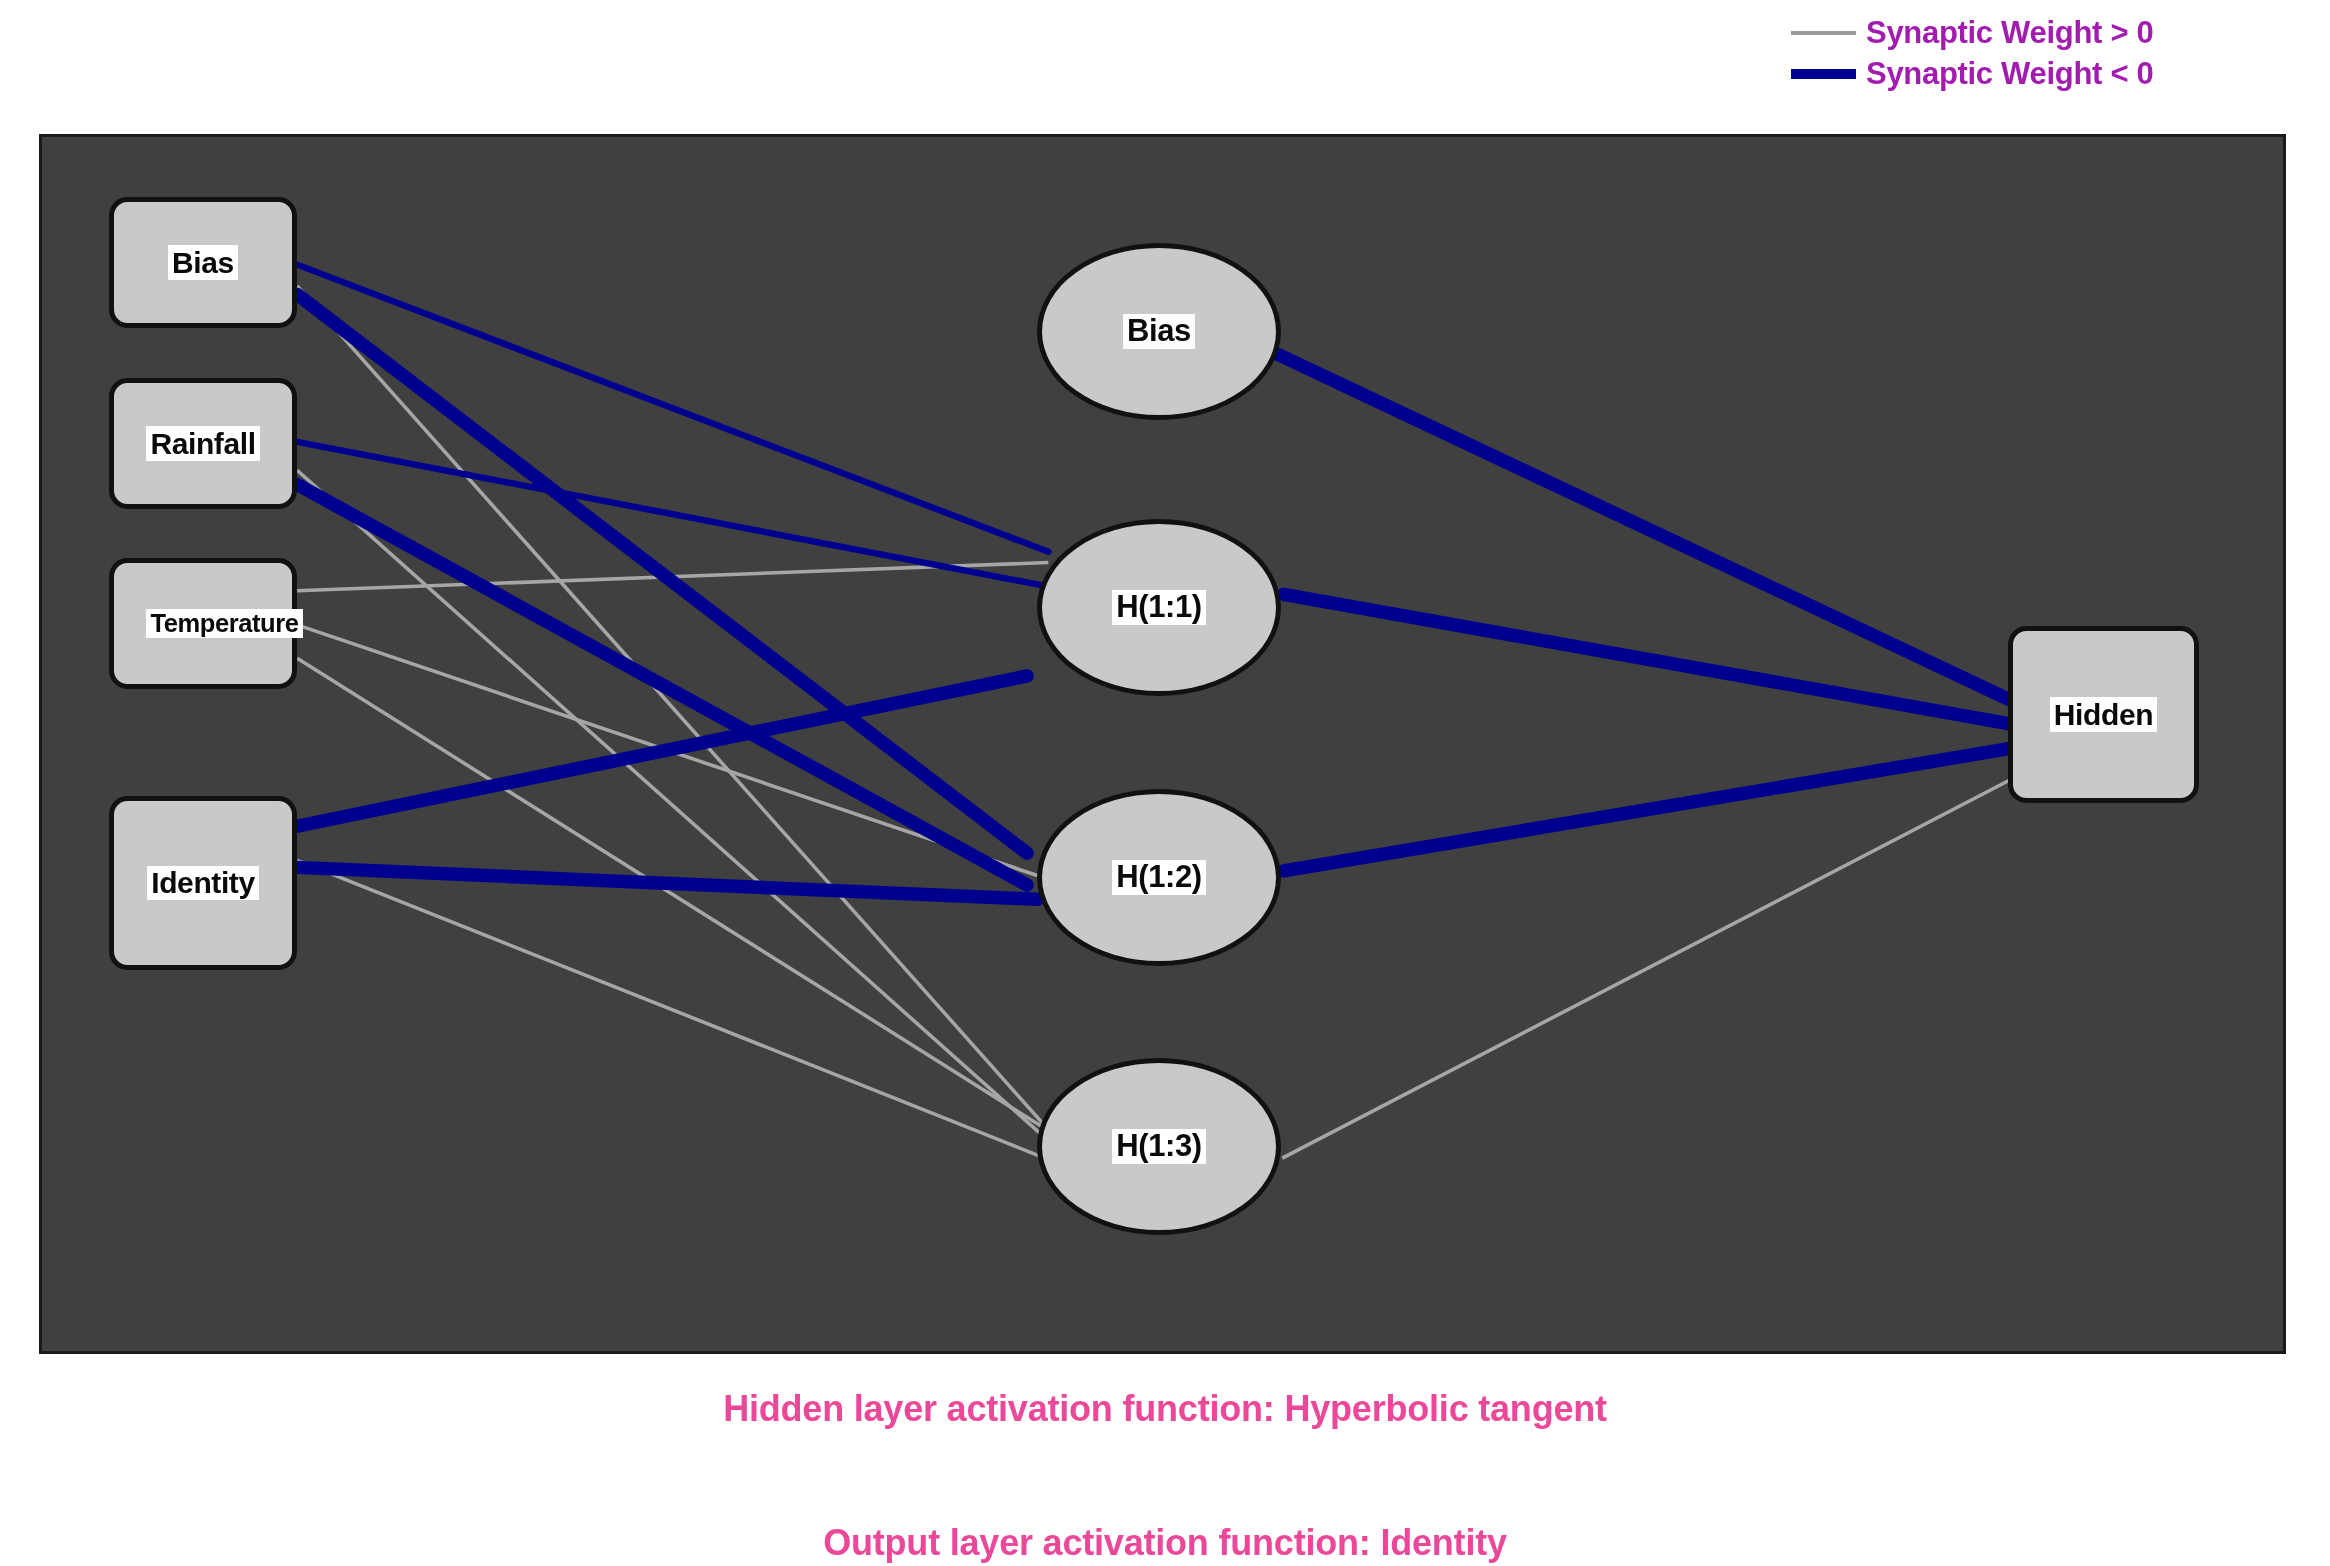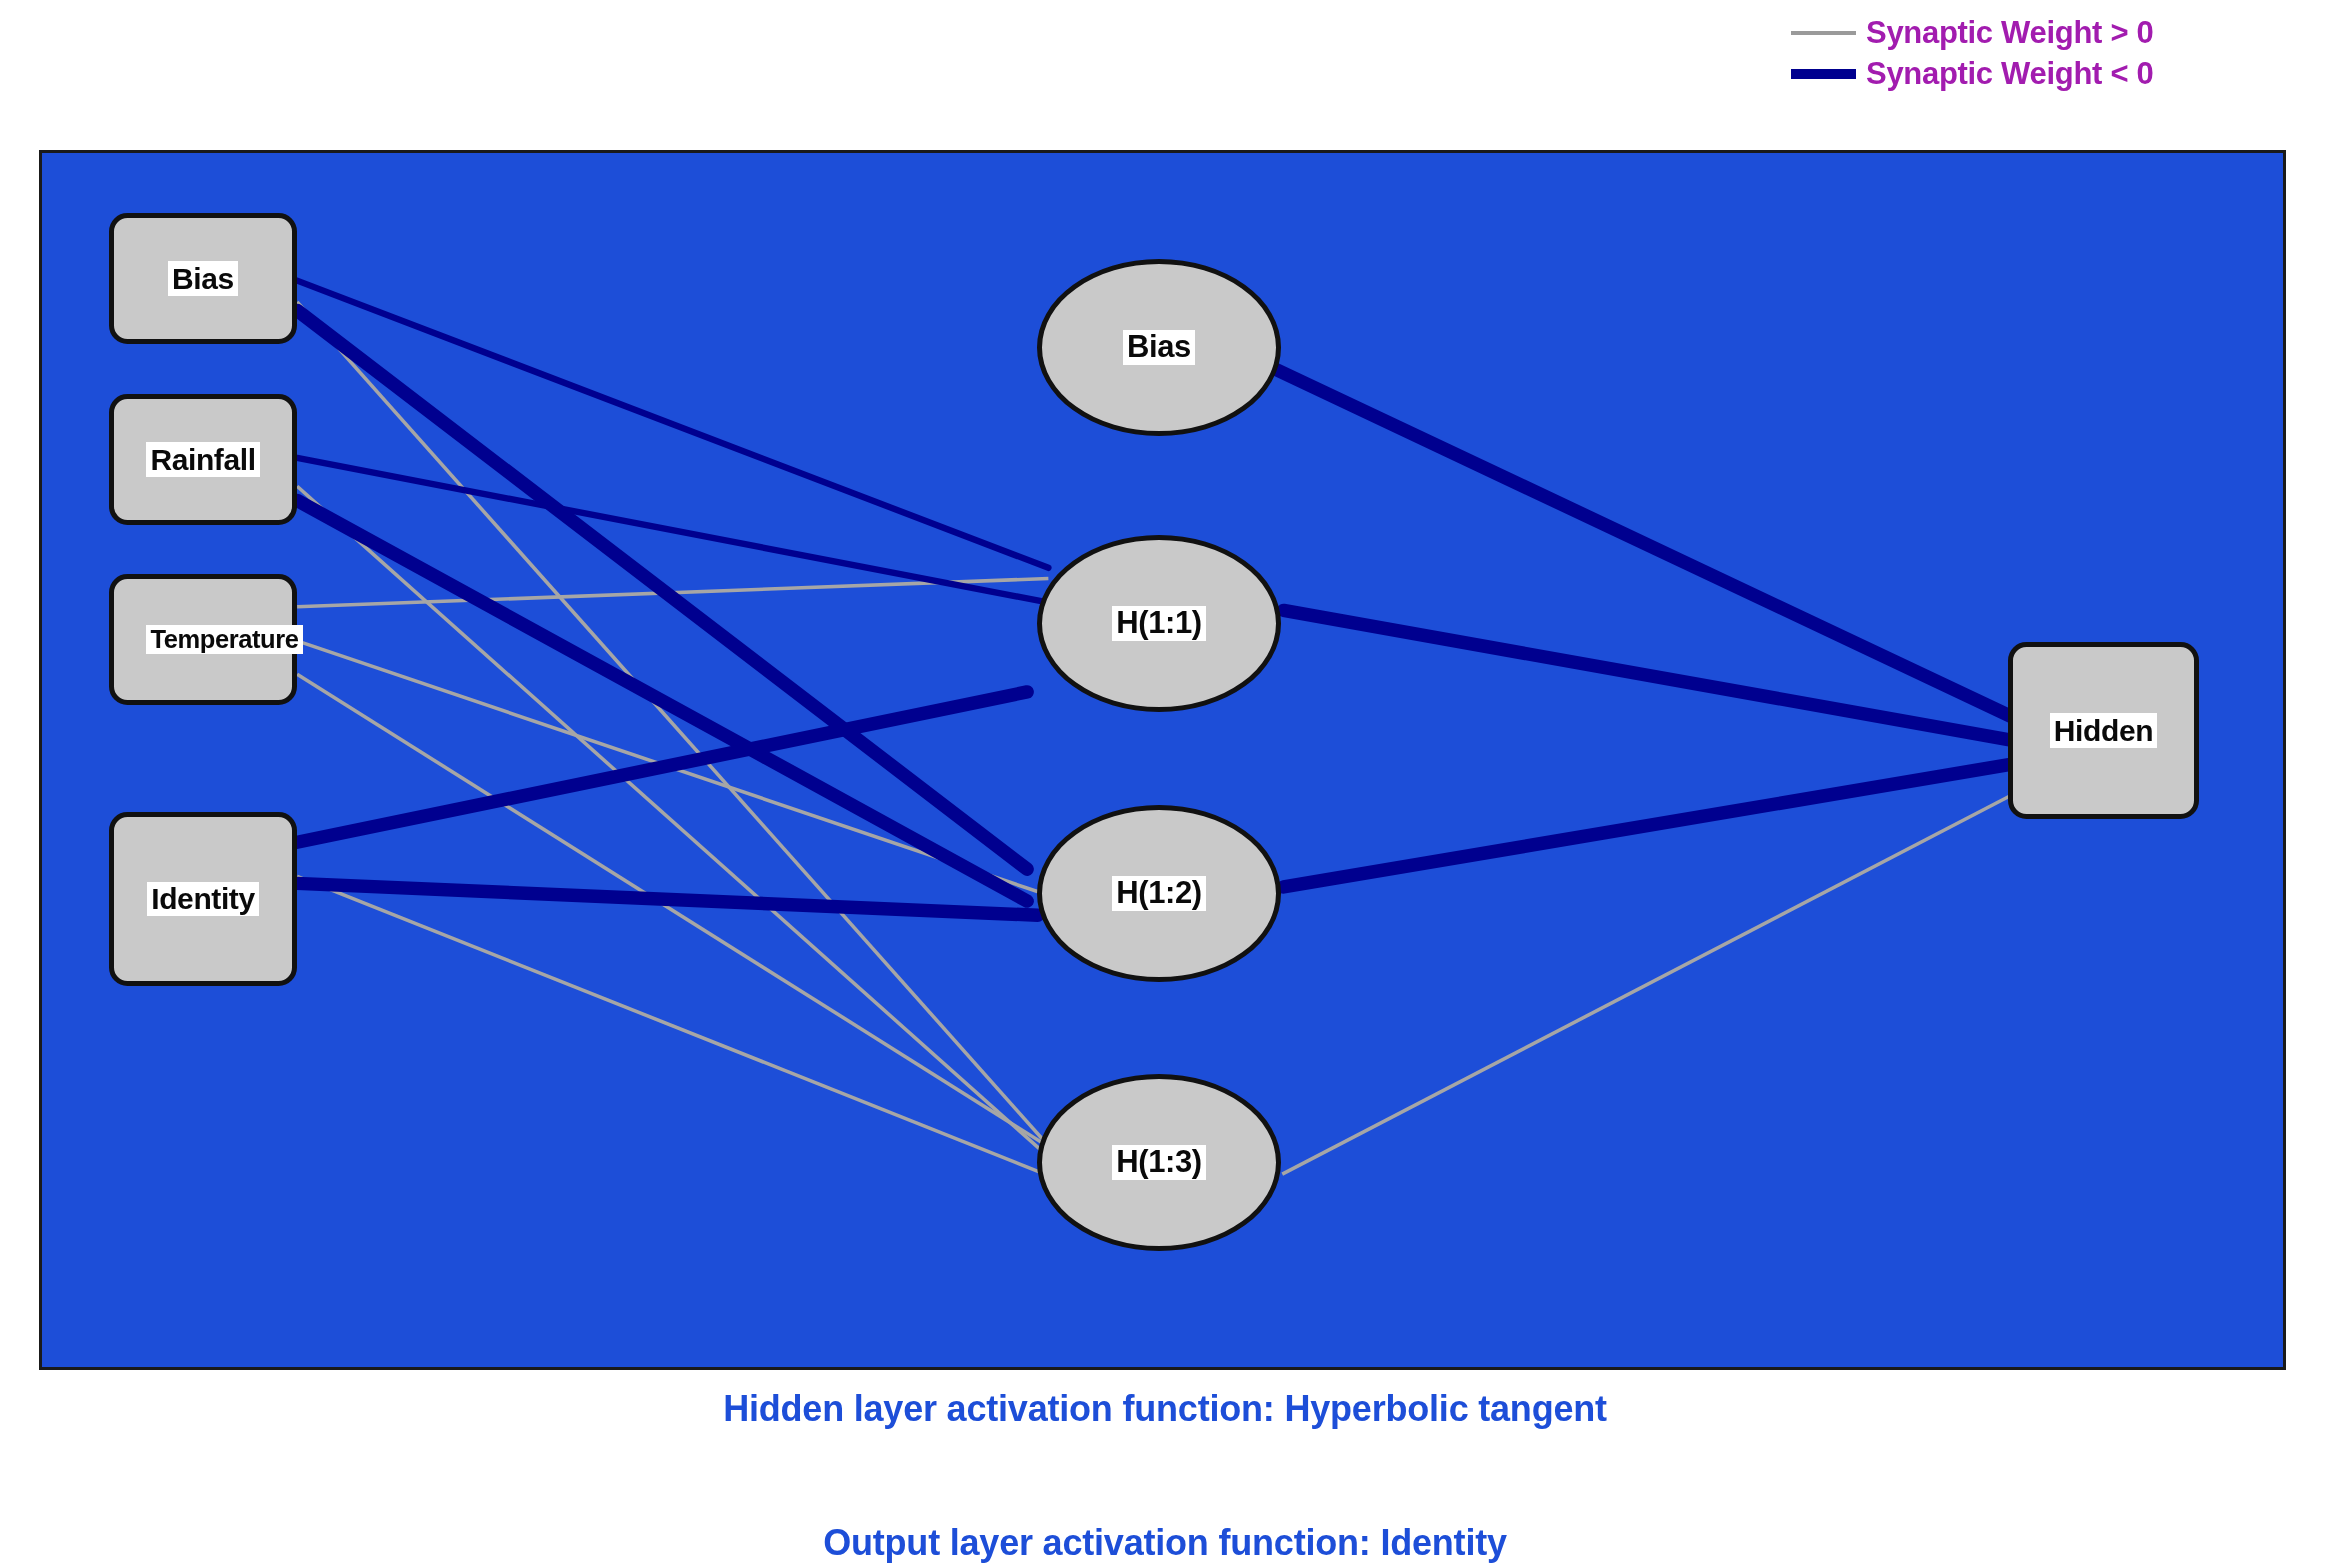--- a/index.html
+++ b/index.html
@@ -7,36 +7,36 @@
 
   
   #legend{position:absolute;left:1791px;top:12.7px;width:524px;}
   .legend-row{display:flex;align-items:center;height:41px;}
   .legend-swatch{flex:0 0 auto;width:65px;height:0;margin-right:10px;}
   .legend-swatch.pos{border-top:4.2px solid #9a9a9a;}
   .legend-swatch.neg{border-top:10.6px solid #00008f;}
   .legend-label{font-size:31px;font-weight:bold;color:#a21caf;letter-spacing:-0.3px;white-space:nowrap;}
 
   
-  #panel{position:absolute;left:39px;top:150px;width:2247px;height:1220px;
-         background:#1d4ed8;border:3.5px solid #1a1a1a;box-sizing:border-box;}
+  #panel{position:absolute;left:39px;top:134px;width:2247px;height:1220px;
+         background:#404040;border:3.5px solid #1a1a1a;box-sizing:border-box;}
   #edges{position:absolute;left:0;top:0;width:100%;height:100%;}
 
   
   .node{position:absolute;display:flex;align-items:center;justify-content:center;
         background:#c9c9c9;border:5px solid #111111;box-sizing:border-box;z-index:5;}
   .node.box{border-radius:18.4px;}
   .node.ellipse{border-radius:50%;}
   .node-label{background:#ffffff;color:#0a0a0a;font-size:30px;font-weight:bold;
               letter-spacing:-0.4px;padding:1.4px 4.2px;white-space:nowrap;line-height:1.05;}
   .node.ellipse .node-label{font-size:31px;}
 
   
   .caption{position:absolute;width:100%;text-align:center;font-size:36px;font-weight:bold;
-           color:#1d4ed8;letter-spacing:-0.2px;}
+           color:#ec4899;letter-spacing:-0.2px;}
   #caption1{top:1388px;}
   #caption2{top:1482px;margin-top:40px;}
 </style>
 </head>
 <body>
 
 <div id="legend">
   <div class="legend-row">
     <span class="legend-swatch pos"></span>
     <span class="legend-label">Synaptic Weight &gt; 0</span>

